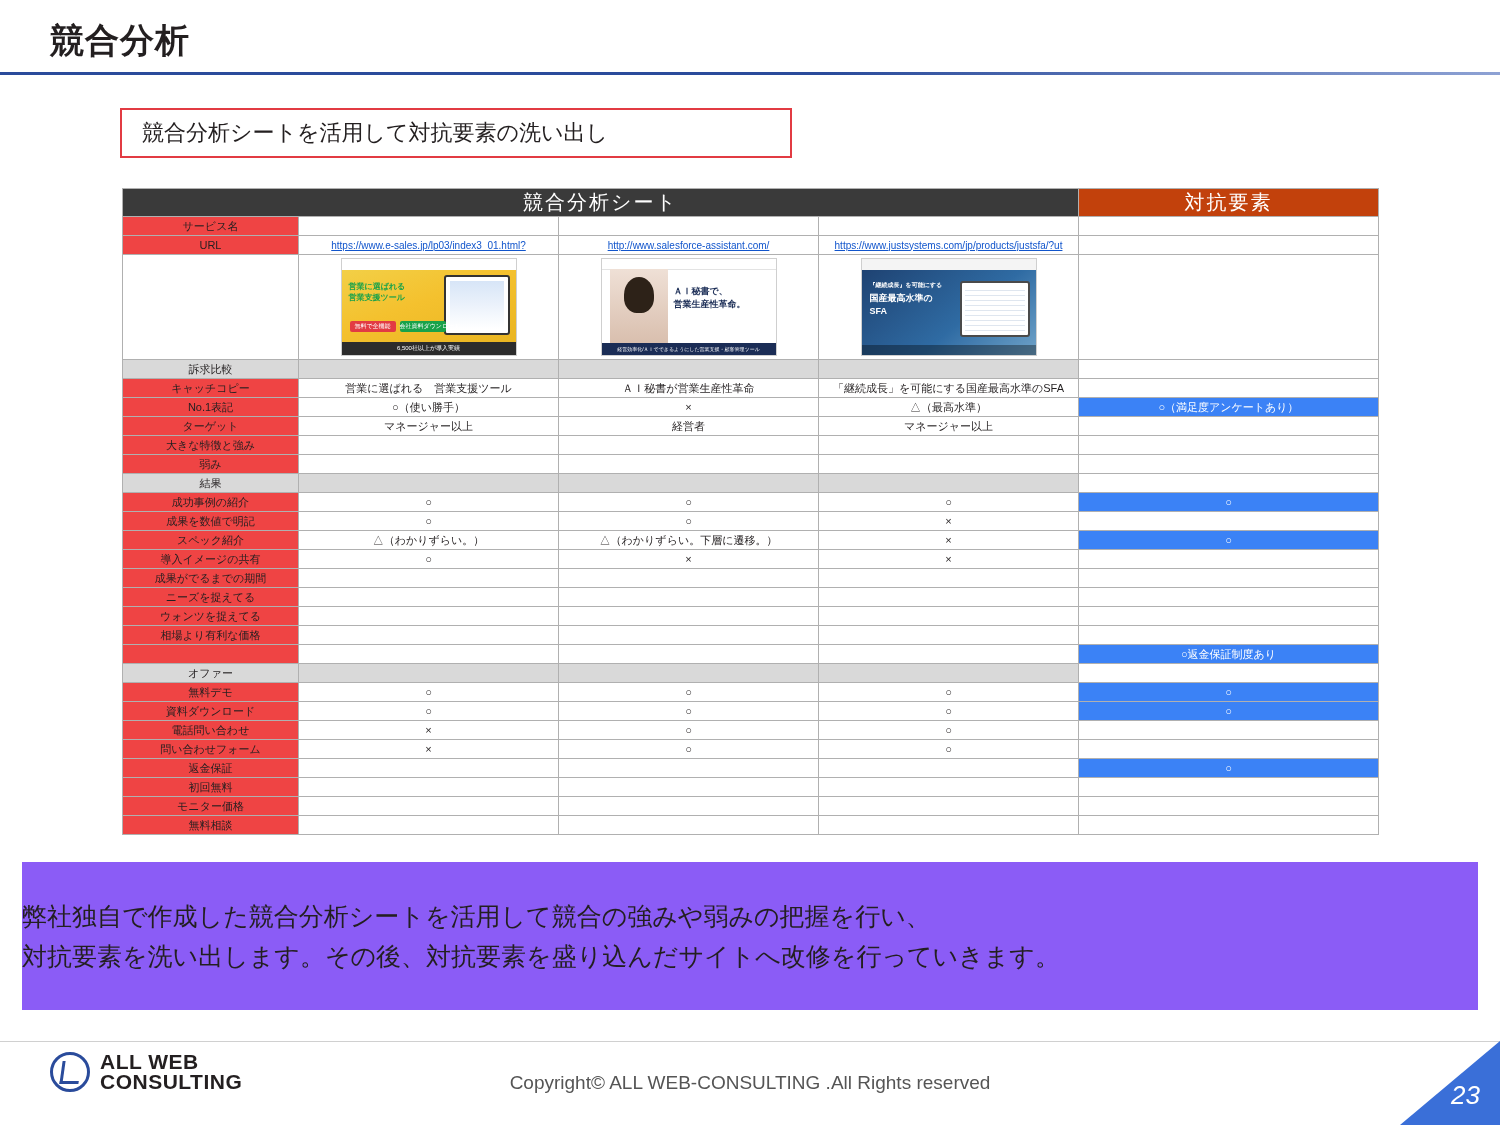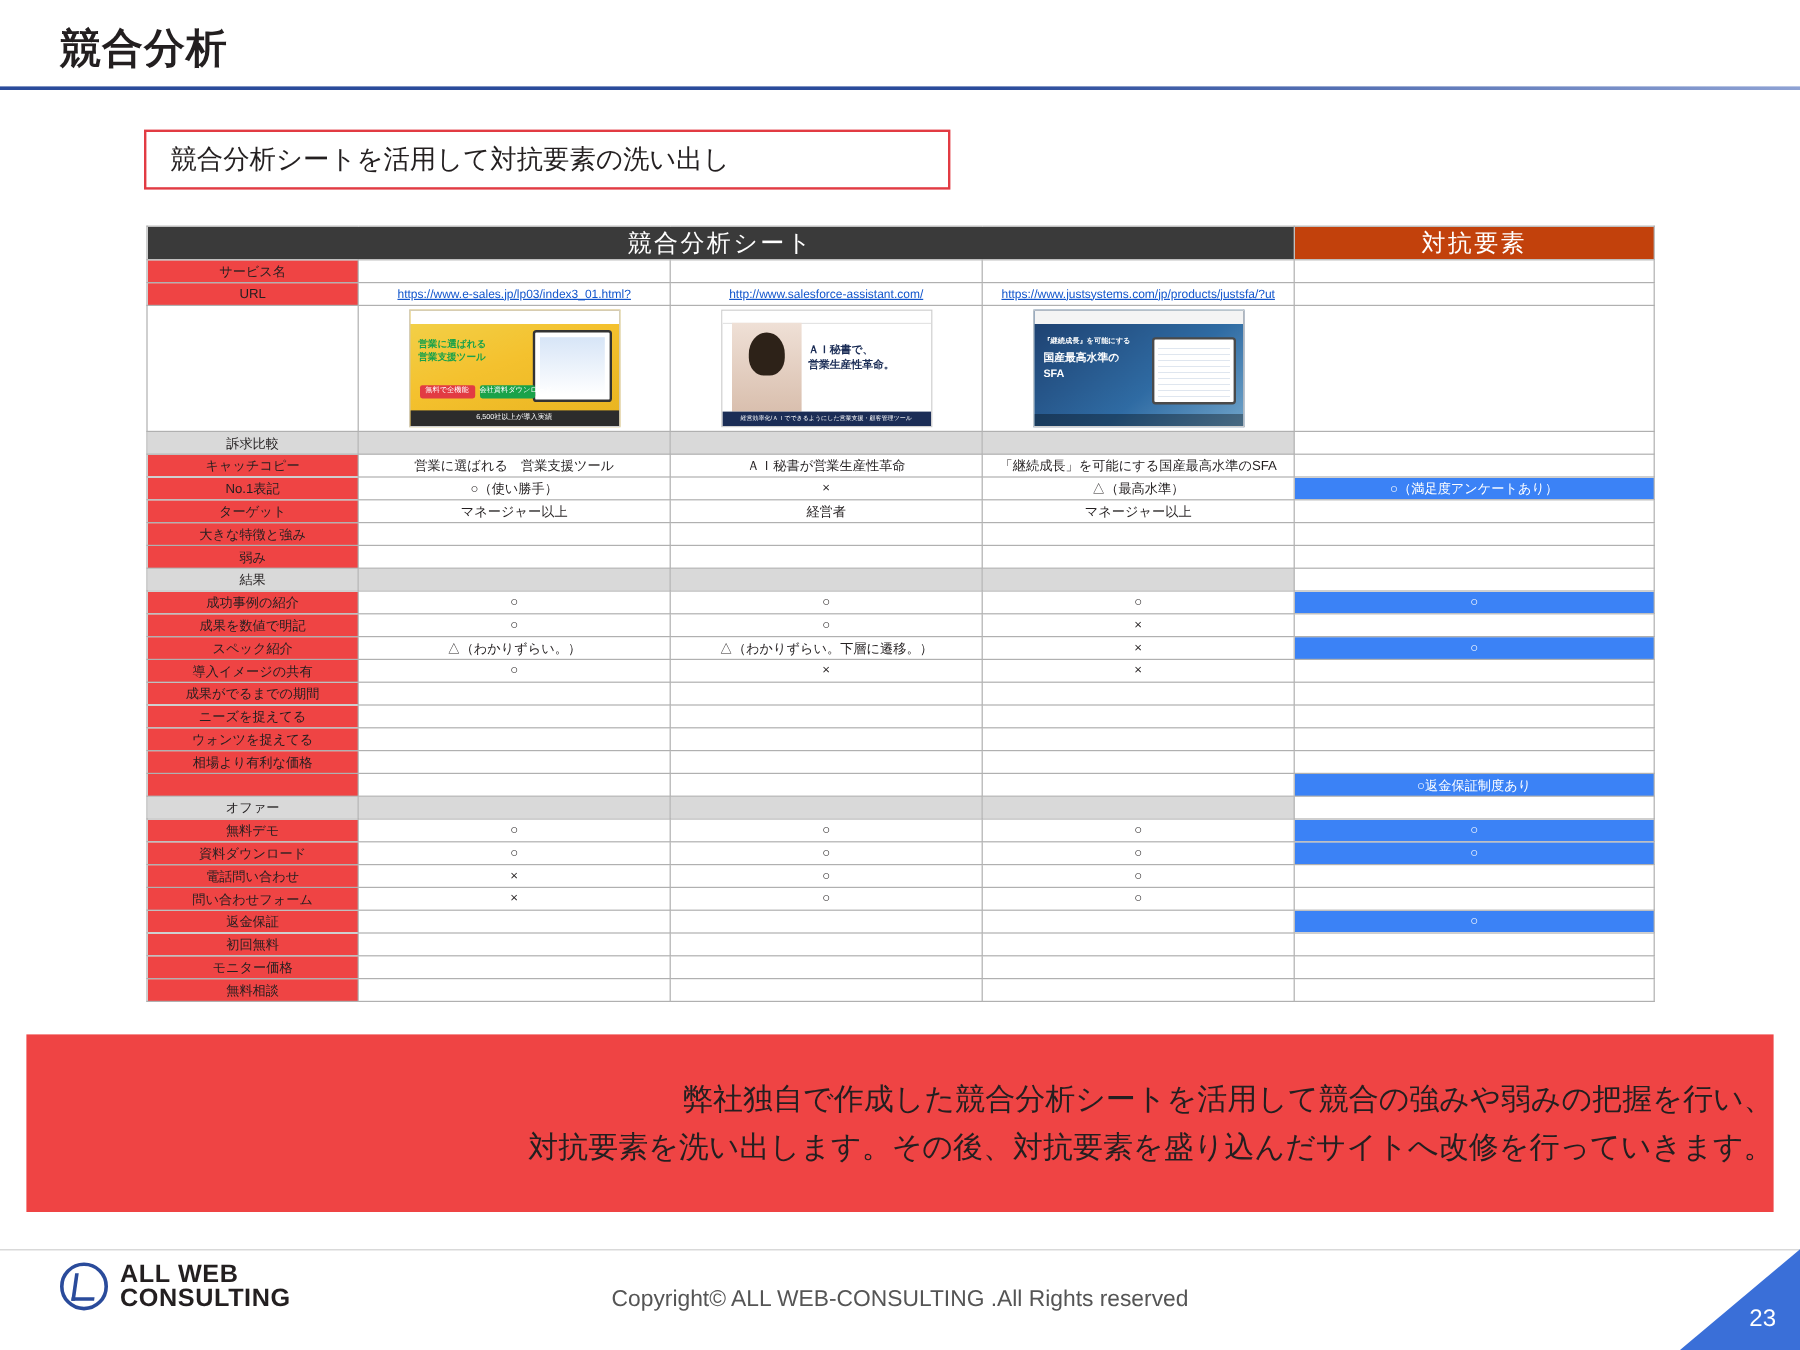--- a/index.html
+++ b/index.html
@@ -216,25 +216,25 @@
     background: rgba(0,0,0,.35);
   }
 
   
   .note {
     position: absolute;
     left: 22px;
     top: 862px;
     width: 1456px;
     height: 148px;
-    background: #ef4444;
+    background: #8b5cf6;
     display: flex;
     flex-direction: column;
     justify-content: center;
-    align-items: flex-end;
+    align-items: flex-start;
   }
   .note p {
     margin: 0;
     font-size: 25px;
     line-height: 40px;
     color: #231f20;
     text-align: center;
   }
 
   
@@ -281,21 +281,22 @@
     position: absolute;
     right: 0; bottom: 0;
     width: 0; height: 0;
     border-left: 100px solid transparent;
     border-bottom: 84px solid #3a6fd8;
   }
   .page-num {
     position: absolute;
     right: 20px; bottom: 14px;
     color: #ffffff;
-    font-size: 20px;
+    font-size: 26px;
+    font-style: italic;
   }
 </style>
 </head>
 <body>
 
 <div class="slide-title">競合分析</div>
 <div class="title-rule"></div>
 
 <div class="headline-box">
   <span>競合分析シートを活用して対抗要素の洗い出し</span>

